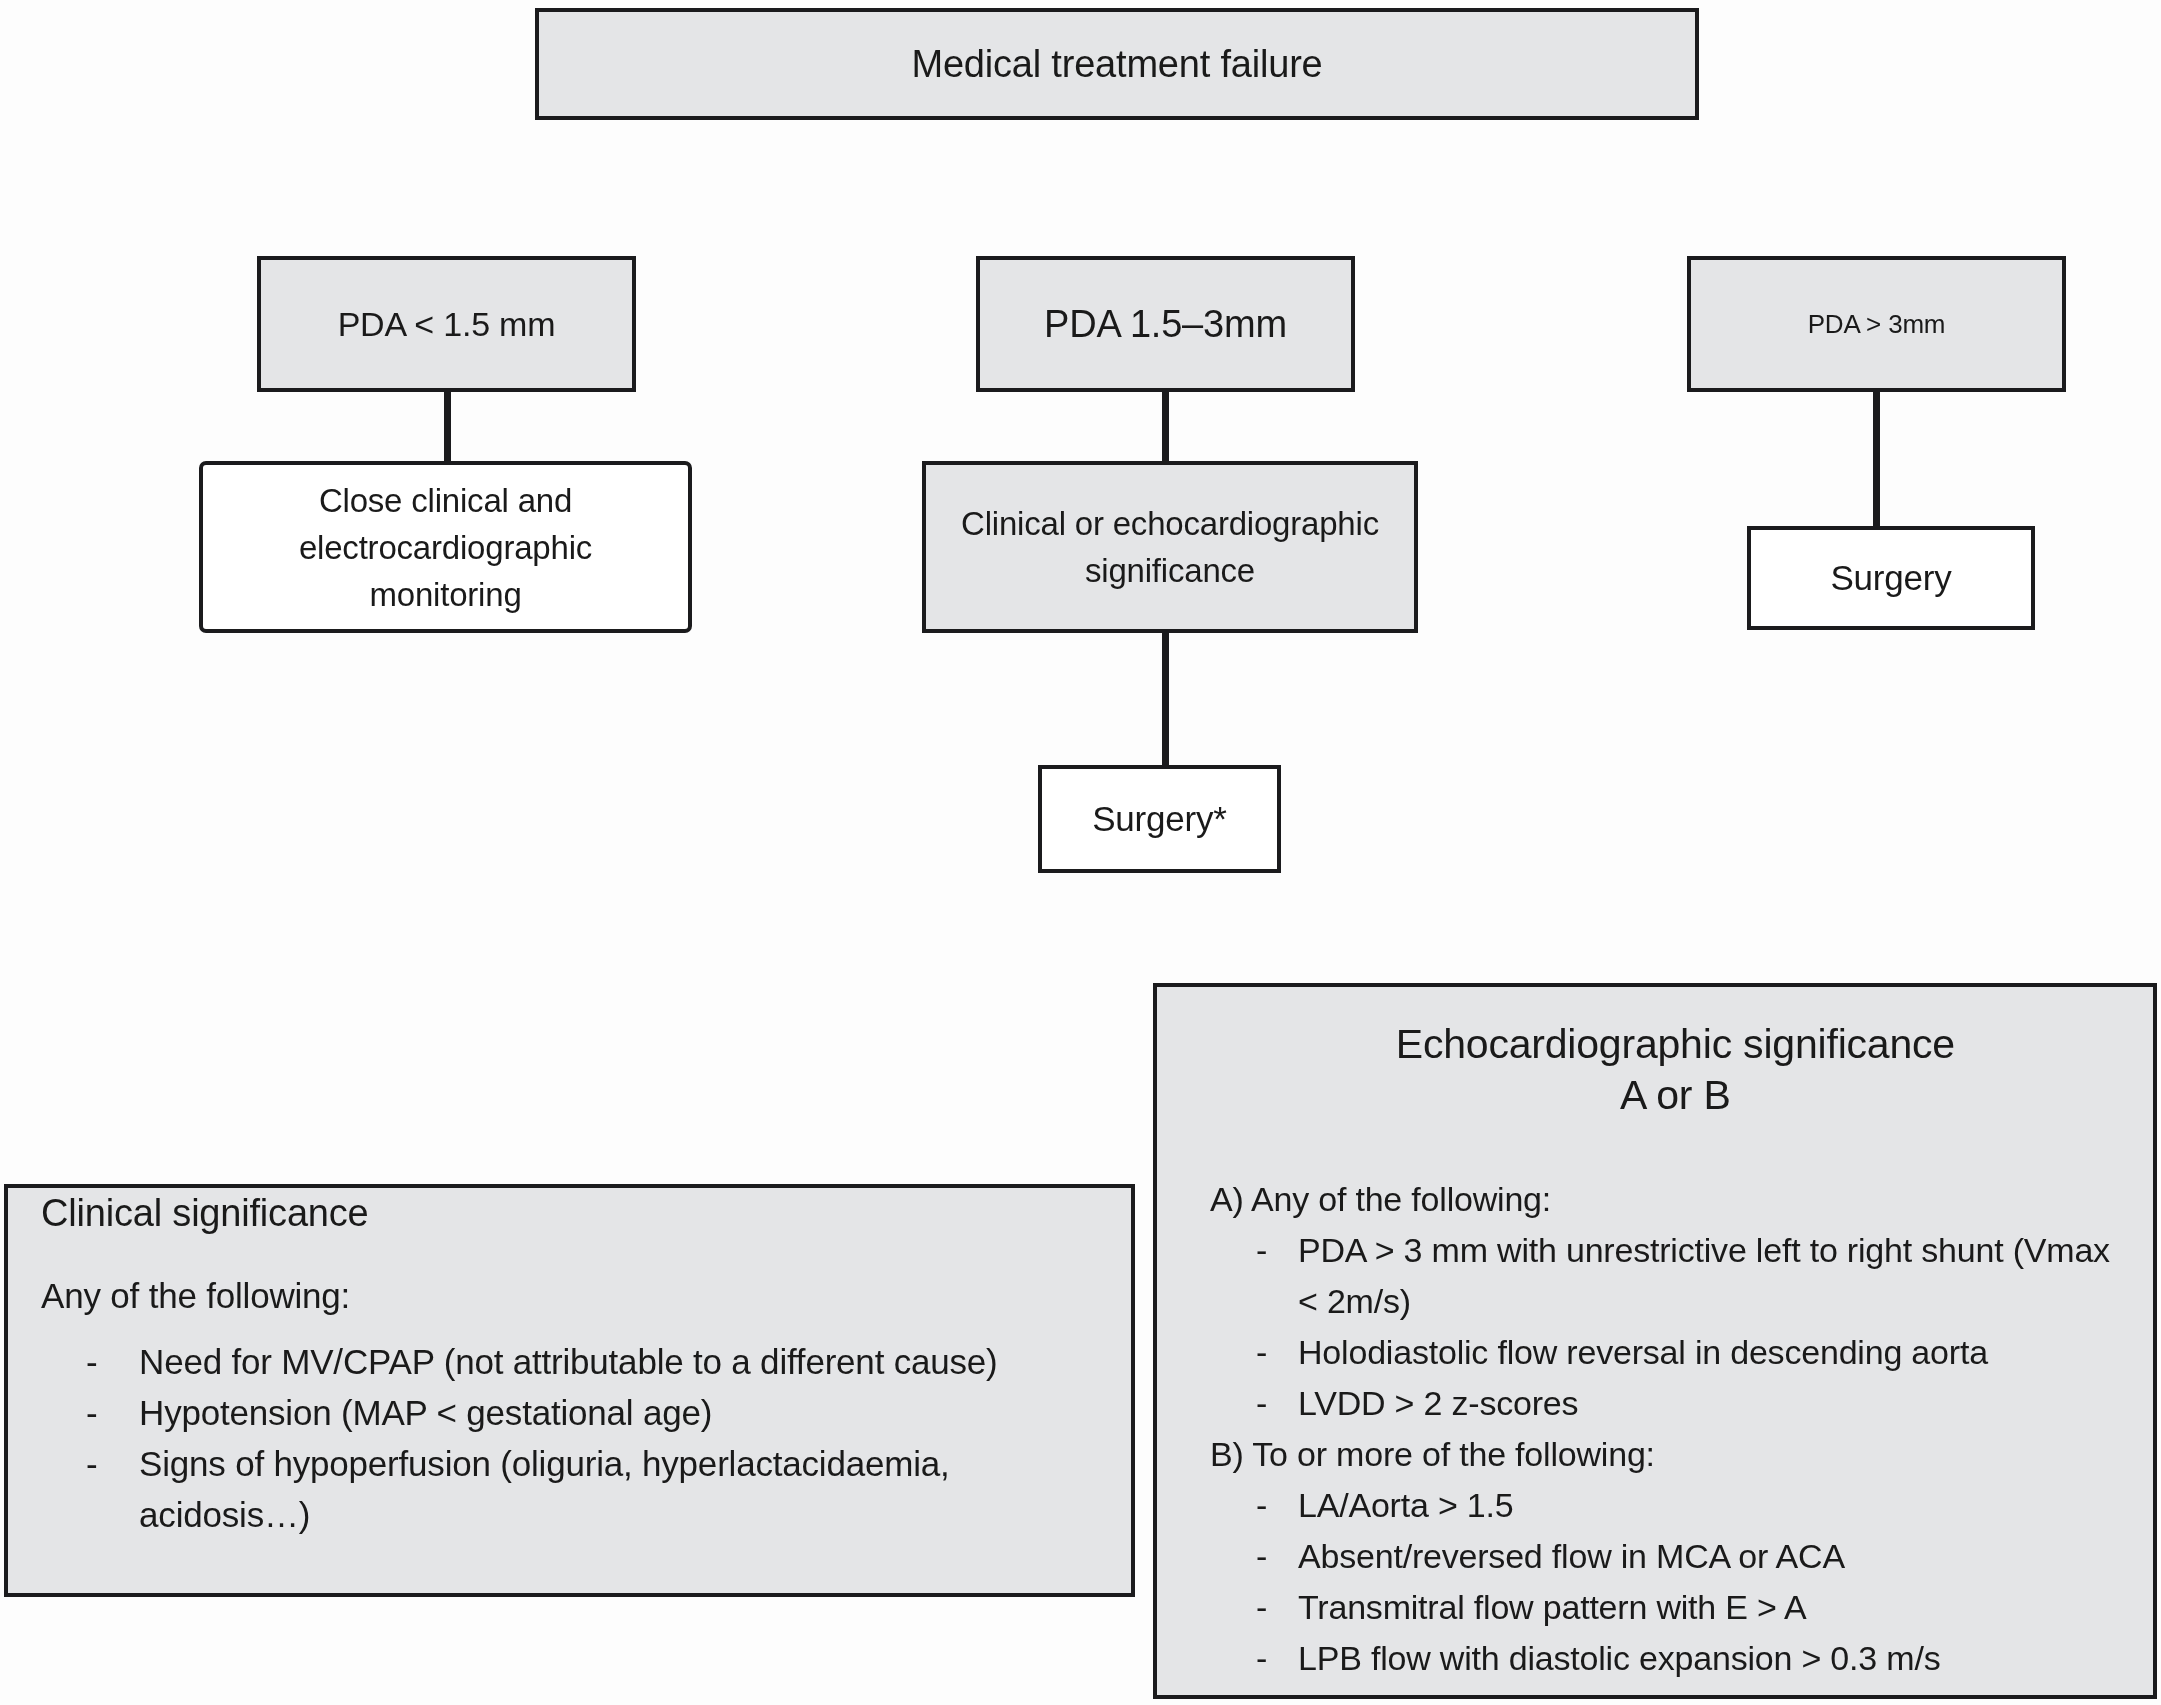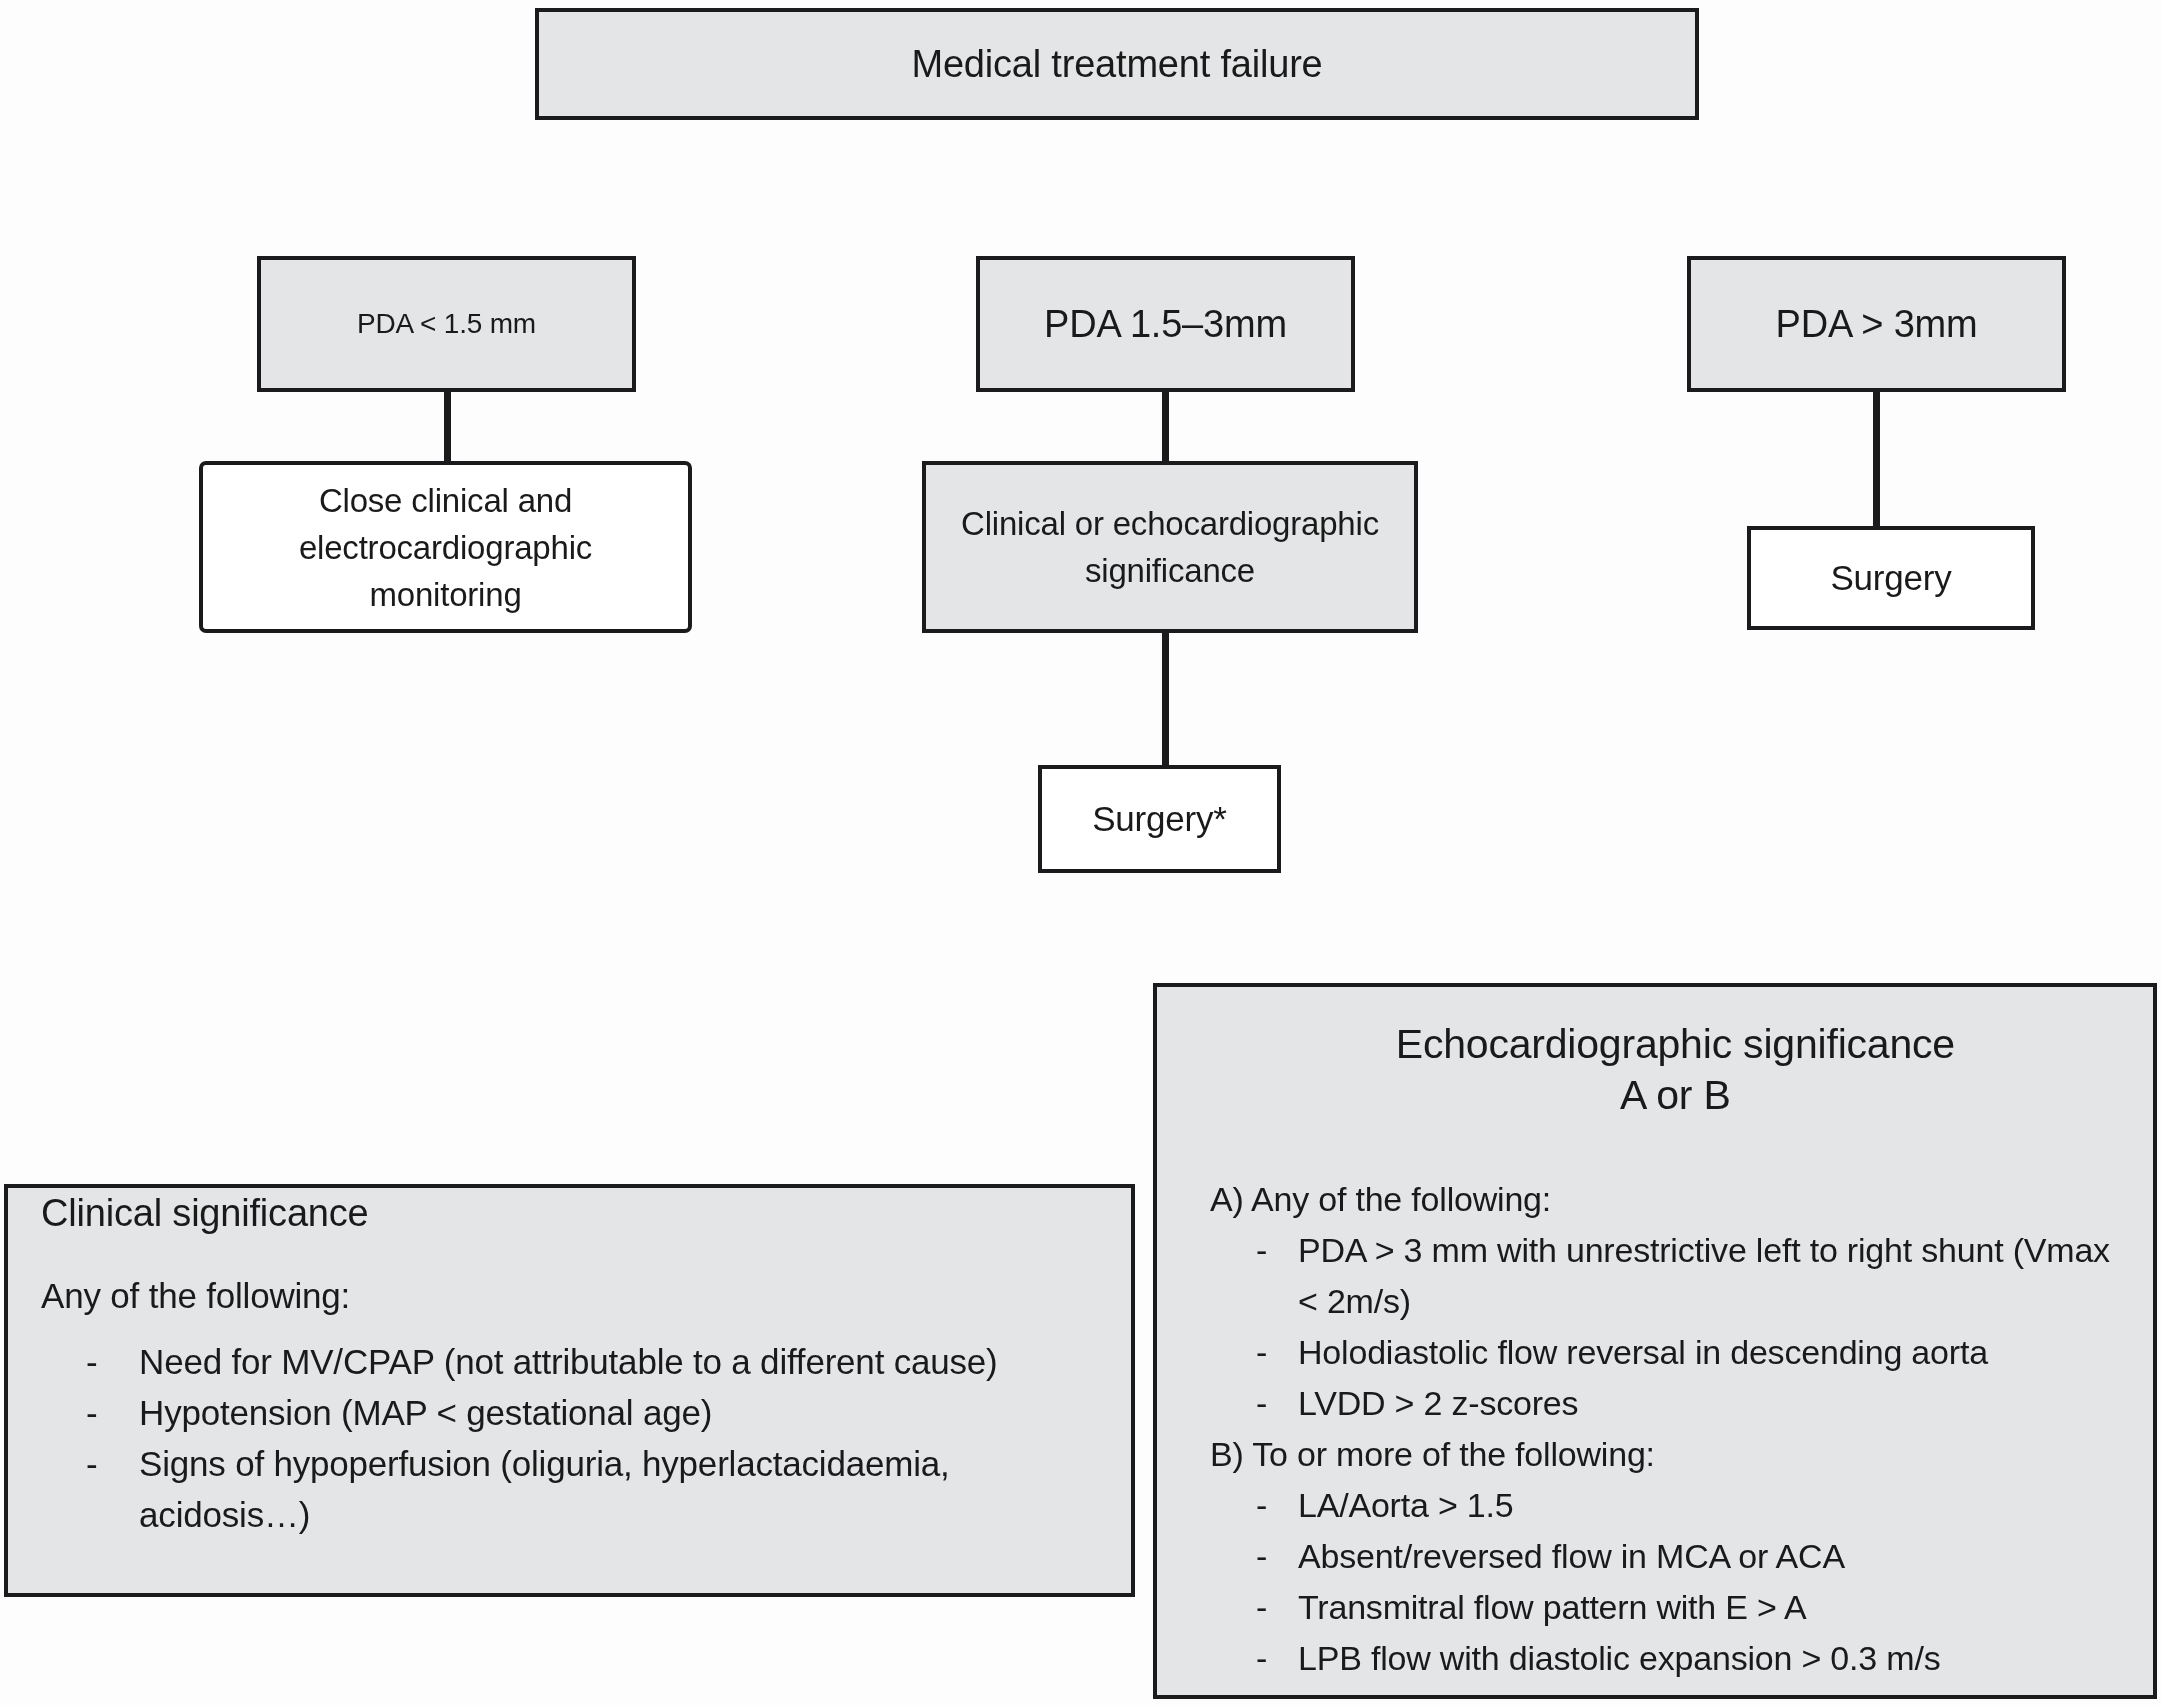--- a/index.html
+++ b/index.html
@@ -28,23 +28,23 @@
     background:var(--fill);
     display:flex;
     align-items:center;
     justify-content:center;
     text-align:center;
     z-index:2;
   }
   .node.white{background:var(--white);}
   .node span{display:block;}
   #root-node{left:535px;top:8.2px;width:1164px;height:112px;font-size:38px;}
-  #pda-small{left:257px;top:256px;width:379px;height:136px;font-size:28px;text-align:center;}
+  #pda-small{left:257px;top:256px;width:379px;height:136px;font-size:34px;text-align:center;}
   #pda-mid{left:976px;top:256px;width:379px;height:136px;font-size:38px;}
-  #pda-large{left:1687px;top:256px;width:379px;height:136px;font-size:38px;}
+  #pda-large{left:1687px;top:256px;width:379px;height:136px;font-size:26px;}
   #monitoring-node{left:199px;top:461px;width:493px;height:172px;font-size:33px;line-height:47px;padding:0 16.3px;border-radius:7px;}
   #clin-echo-node{left:922px;top:461px;width:496px;height:172px;font-size:33px;line-height:47px;padding:9px 26px;}
   #surgery-node{left:1747px;top:526px;width:288px;height:104px;font-size:35px;}
   #surgery-star-node{left:1038px;top:765px;width:243px;height:108px;font-size:35px;}
   
   .vline{position:absolute;width:7.4px;background:var(--border);z-index:1;}
   #line-small{left:444px;top:390px;height:75px;}
   #line-mid-1{left:1162px;top:390px;height:75px;}
   #line-large{left:1873px;top:390px;height:141px;}
   #line-mid-2{left:1162px;top:629px;height:141px;}

